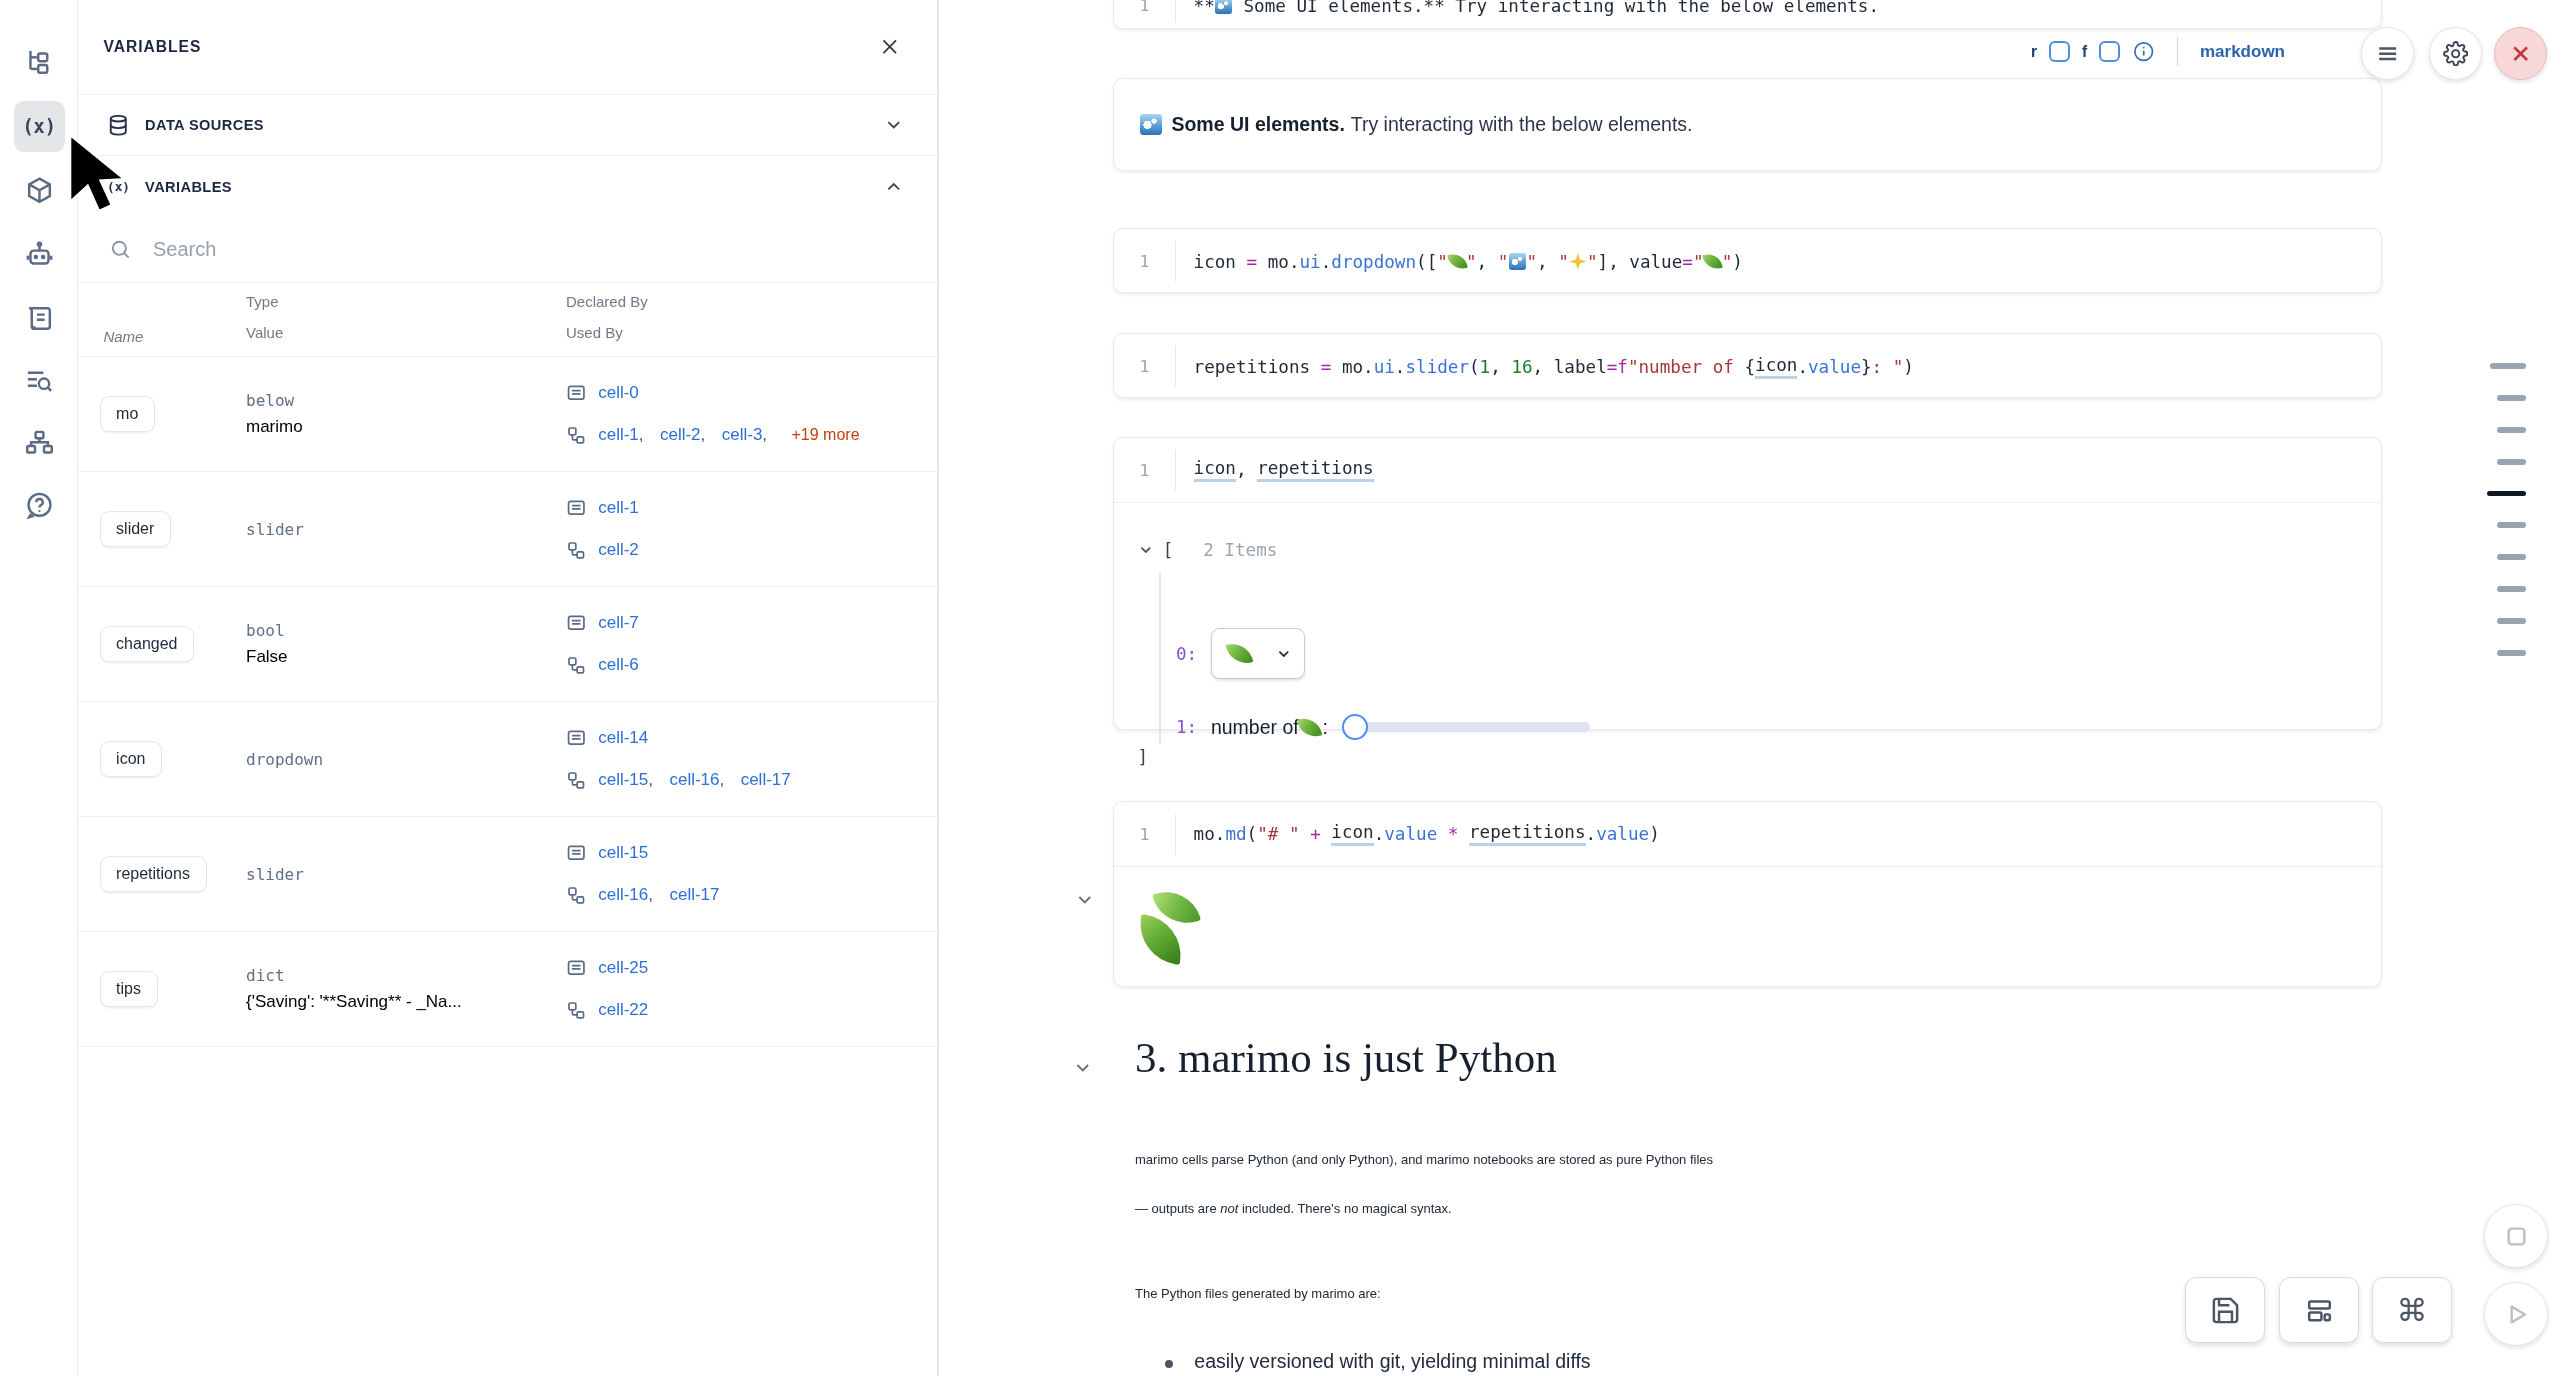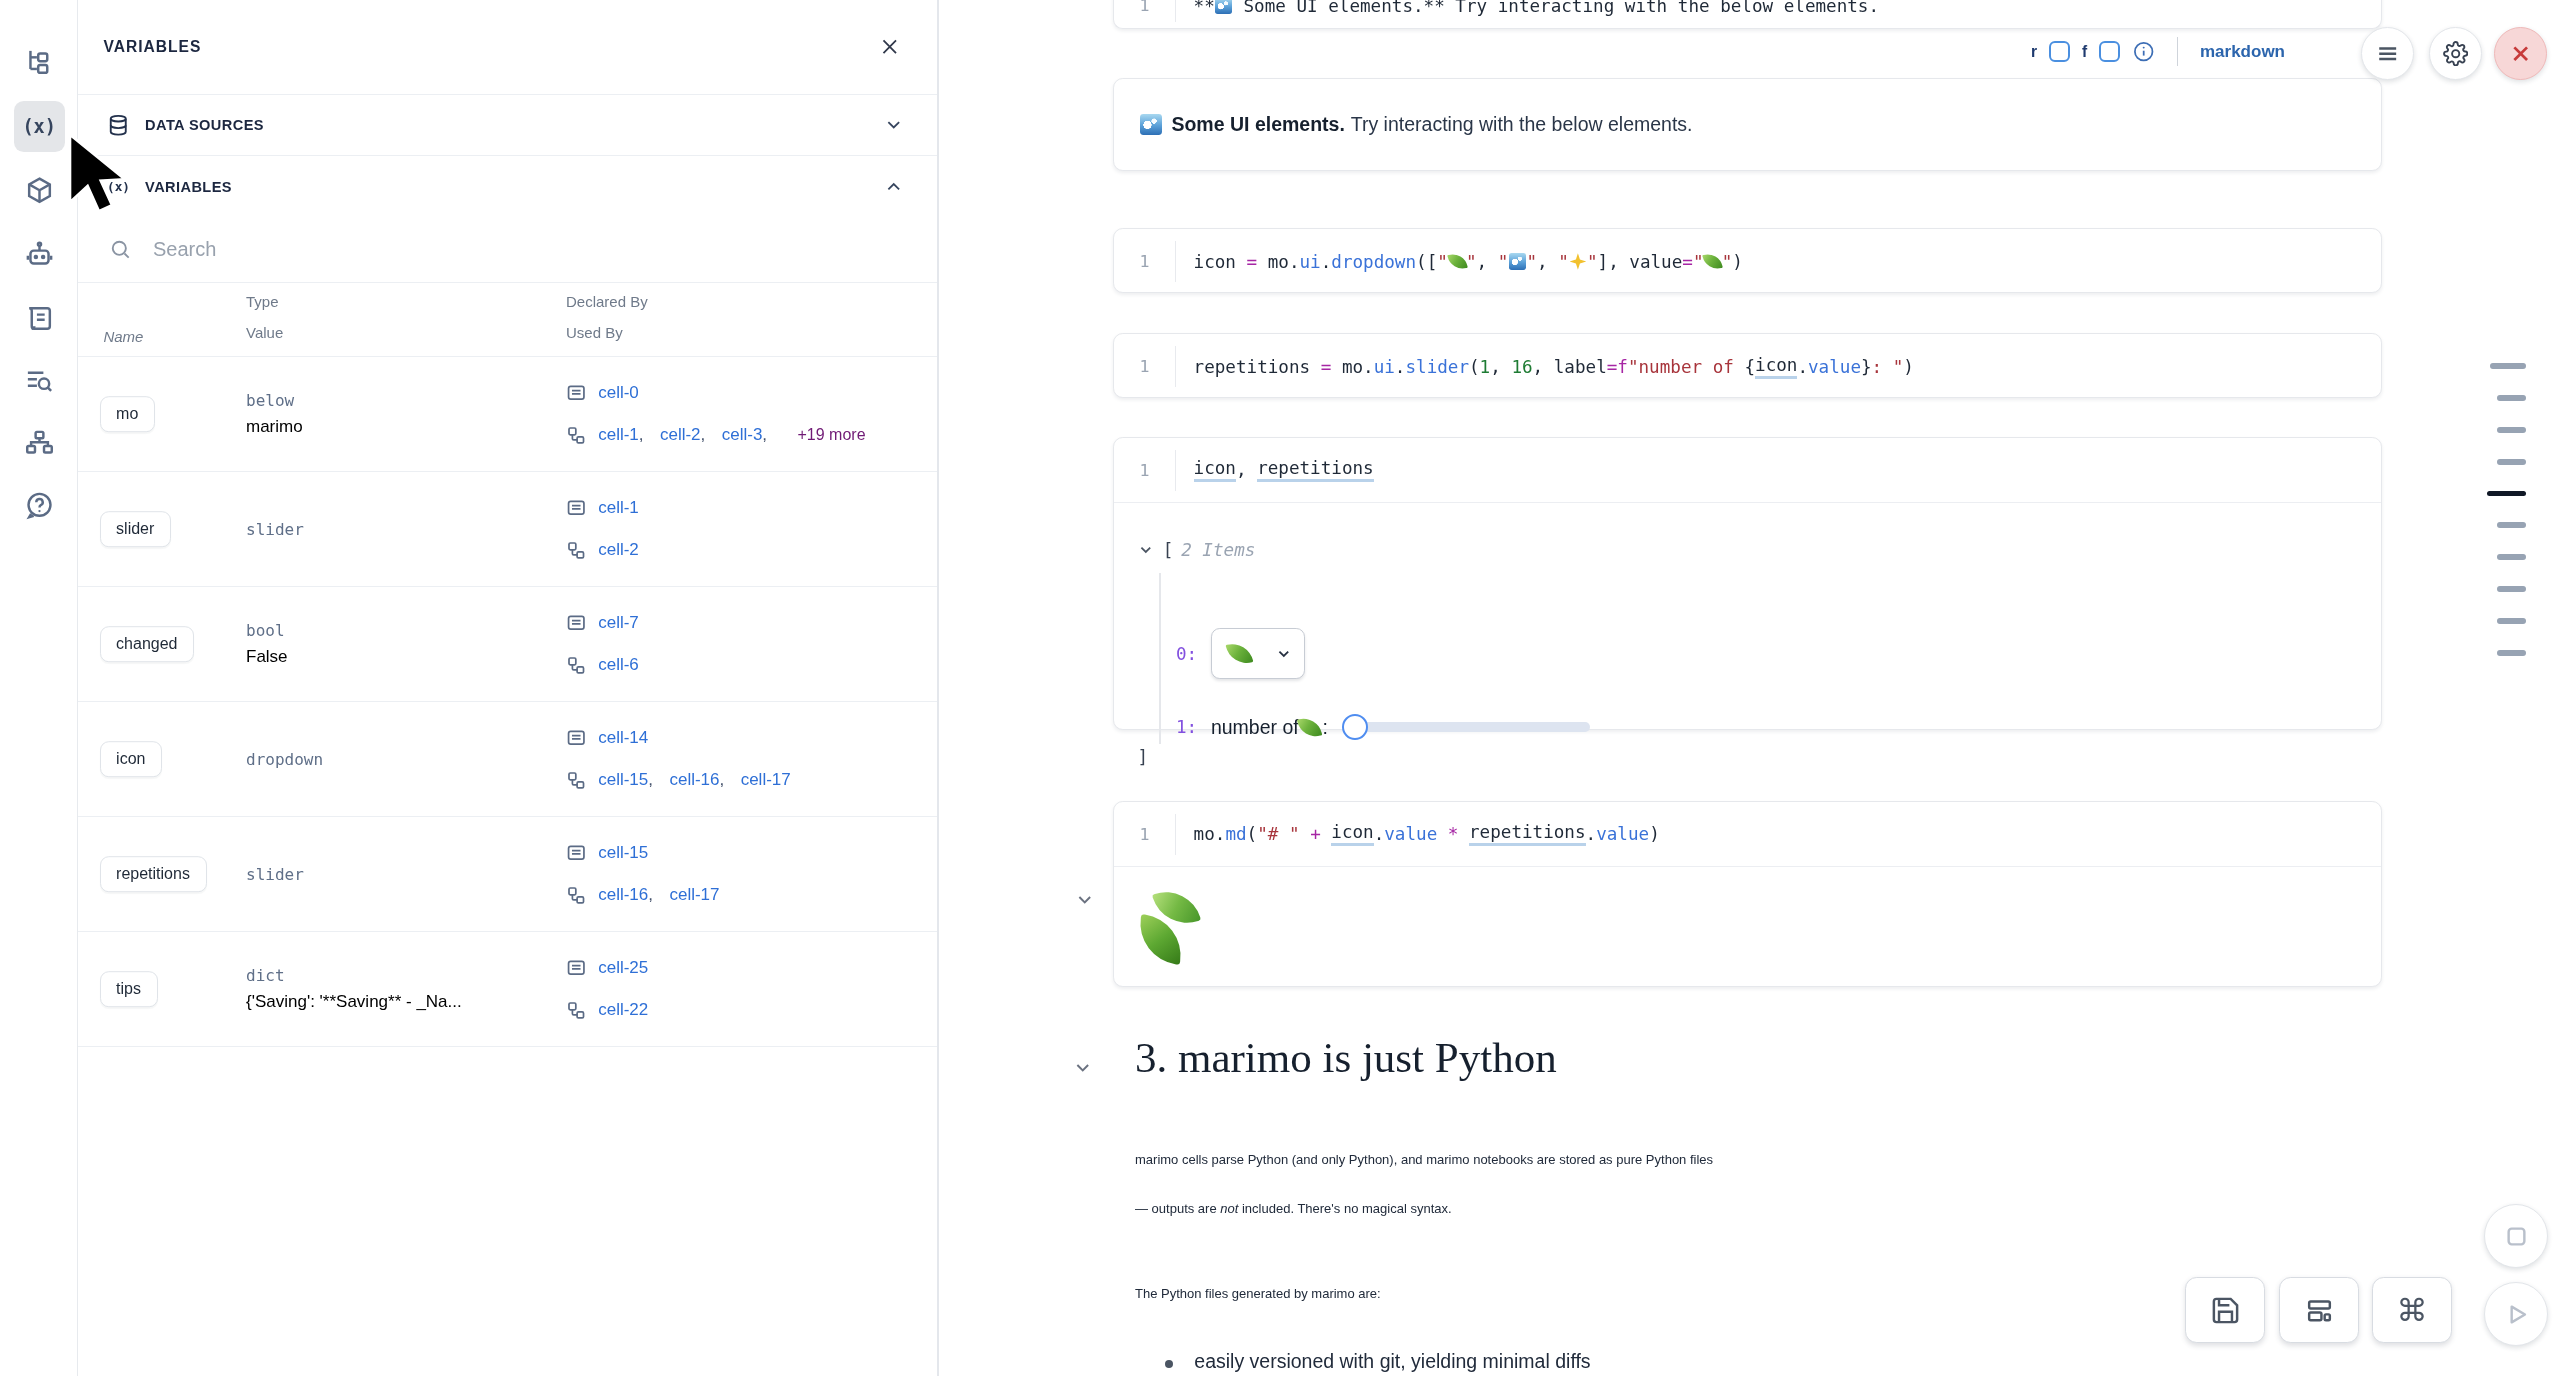--- a/index.html
+++ b/index.html
@@ -50,21 +50,21 @@
   .vtype { position: absolute; left: 168px; top: 0; height: 100%; display: flex;
     flex-direction: column; justify-content: center; gap: 6.8px; }
   .vtype .t { font-family: "DejaVu Sans Mono", monospace; font-size: 16px; color: #5f6f88; }
   .vtype .v { font-size: 17px; color: #000000; }
   .vrefs { position: absolute; left: 488px; top: 0; height: 100%; width: 373px; }
   .refline { position: absolute; left: 0; display: flex; align-items: center; gap: 11.7px; white-space: nowrap; }
   .refline.l1 { top: 25.4px; } .refline.l2 { top: 68px; }
   .ref-icon { width: 20.5px; height: 20.5px; color: #5b6b85; flex: 0 0 auto; }
   .cell-link { color: #2e6fd6; font-size: 17px; }
   .cell-link:not(:last-child)::after { content: ",\00a0"; color: #42506a; }
-  .more { color: #701a75; font-size: 16px; margin-left: 14px; }
+  .more { color: #c2410c; font-size: 16px; margin-left: 8px; }
 
   
   .content { position: absolute; left: 939px; top: 0; width: 1637px; height: 1377px; background: #fff; }
   .cellbox { position: absolute; left: 174px; width: 1269px; background: #fff;
     border: 1px solid #e6e8ec; border-radius: 9.8px; box-shadow: 0 2px 3.9px rgba(30,41,59,.08); }
   .coderow { position: relative; height: 65px; display: flex; align-items: center; }
   .ln { width: 61px; text-align: center; font-family: "DejaVu Sans Mono", monospace;
     font-size: 16.6px; color: #9aa4b2; flex: 0 0 auto; }
   .codetext { border-left: 1.5px solid #e8eaee; padding-left: 17.6px; height: 41px;
     display: flex; align-items: center; font-family: "DejaVu Sans Mono", monospace;
@@ -106,21 +106,21 @@
   .cell4 { top: 437px; height: 293px; }
   .cell4 .coderow { border-bottom: 1px solid #eceef2; }
   .cell5 { top: 801px; height: 186px; }
   .cell5 .coderow { border-bottom: 1px solid #eceef2; }
 
   
   .tree { position: absolute; left: 0; top: 65px; right: 0; bottom: 0;
     font-family: "DejaVu Sans Mono", monospace; font-size: 17.6px; color: #374151; }
   .tree-head { position: absolute; left: 23.4px; top: 37px; display: flex; align-items: center; gap: 7.8px; }
   .tree-chev { width: 17.6px; height: 17.6px; color: #4b5563; }
-  .tree-items { font-style: italic; color: #9aa4b2; margin-left: 0; }
+  .tree-items { color: #9aa4b2; margin-left: 22px; }
   .tree-guide { position: absolute; left: 45px; top: 70px; height: 171px; width: 1.5px; background: #e5e7eb; }
   .tree-key { color: #8250df; }
   .item0 { position: absolute; left: 62px; top: 125px; display: flex; align-items: center; gap: 13.7px; }
   .sel { width: 94px; height: 51px; background: #fff; border: 1.5px solid #c7ccd4; border-radius: 8.8px;
     box-shadow: 0 2px 2.9px rgba(30,41,59,.12); display: flex; align-items: center; padding: 0 11.7px 0 15.6px; }
   .sel .emj { width: 23.4px; height: 23.4px; }
   .sel-chev { margin-left: auto; width: 17.6px; height: 17.6px; color: #273142; }
   .item1 { position: absolute; left: 62px; top: 211px; display: flex; align-items: center; }
   .item1 .lbl { font-family: "Liberation Sans", sans-serif; font-size: 19.5px; color: #16202e; margin-left: 13.7px; }
   .item1 .emj { width: 20.5px; height: 20.5px; }

